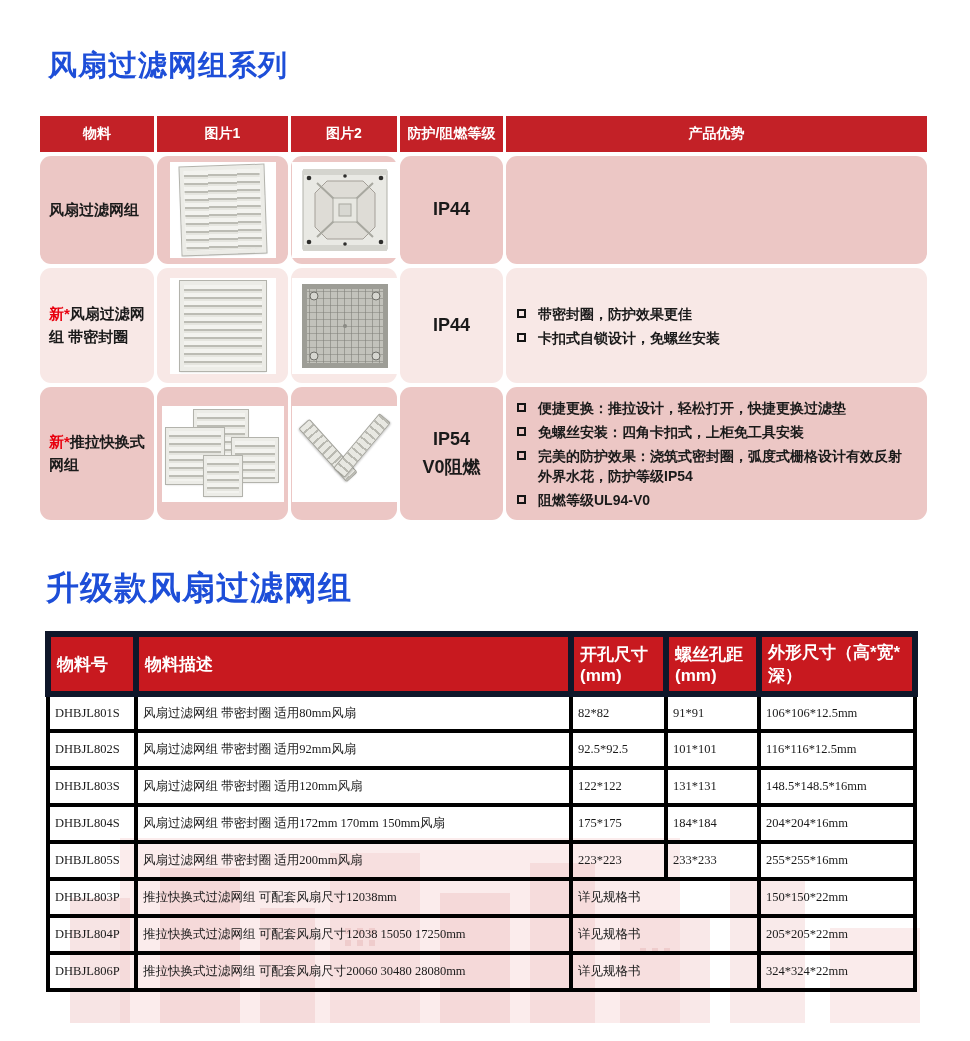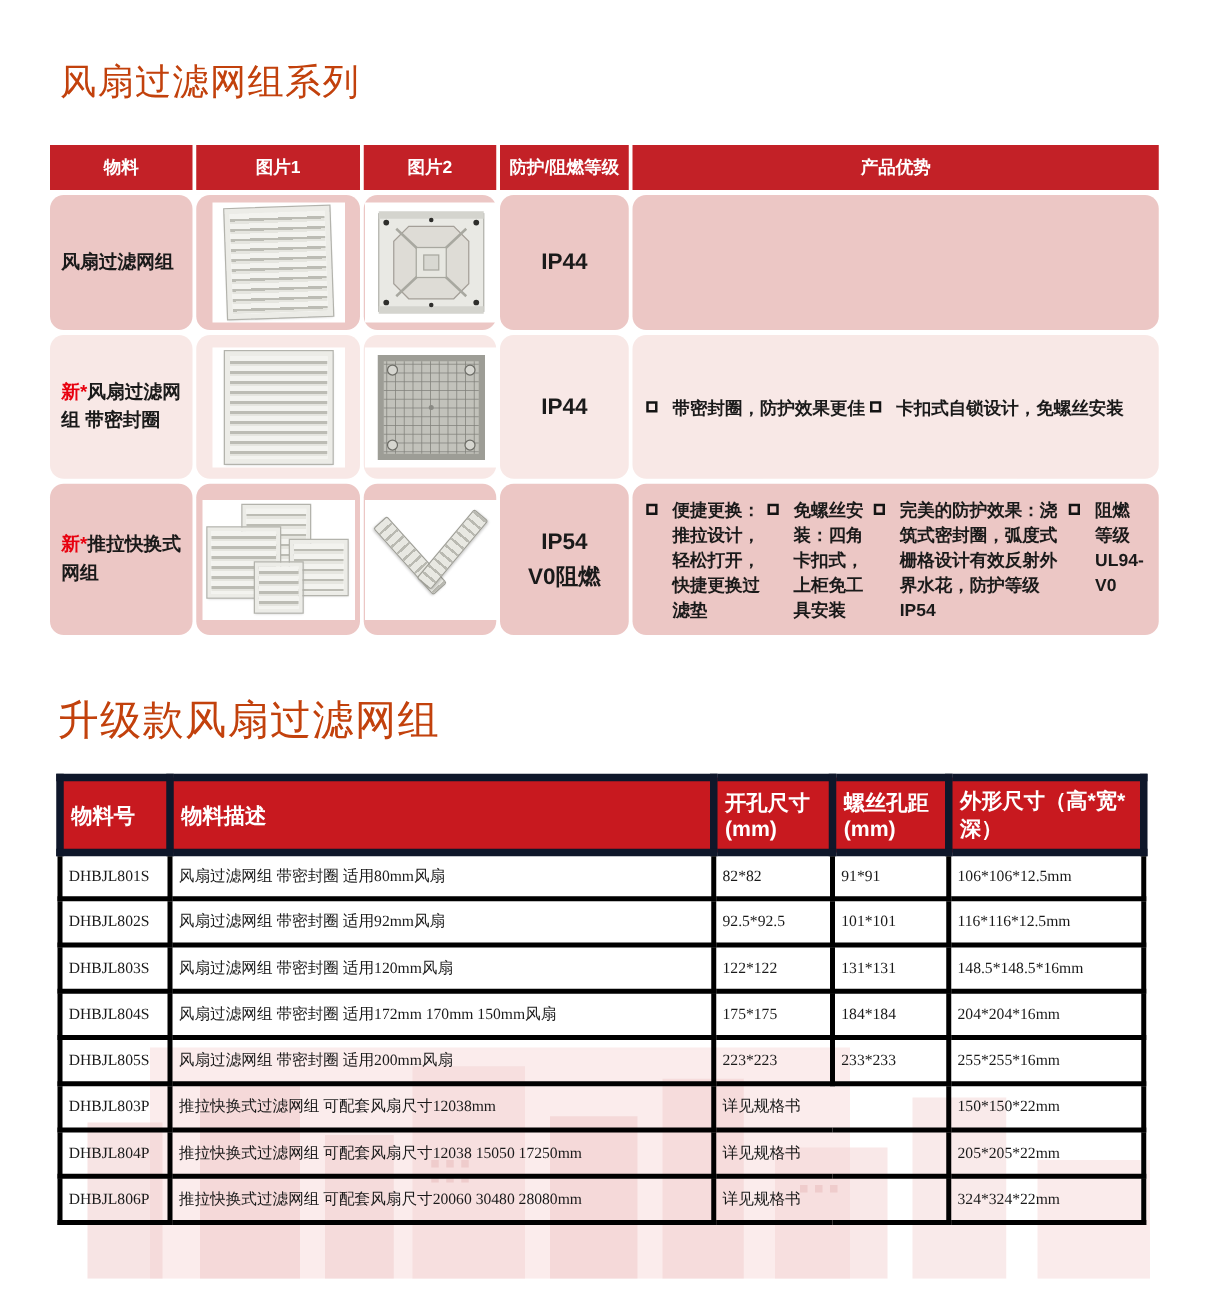--- a/index.html
+++ b/index.html
@@ -8,42 +8,42 @@
     width: 970px; height: 1041px;
     background: #ffffff;
     font-family: "Liberation Sans", "DejaVu Sans", sans-serif;
     color: #1a1a1a;
     position: relative;
     overflow: hidden;
   }
   .watermark { position:absolute; left:0; bottom:18px; width:970px; height:215px; z-index:0; pointer-events:none; }
   .content { position:relative; z-index:1; padding:44px 40px 0 40px; }
 
-  .title { color:#c2410c; font-weight:normal; margin:0; letter-spacing:1px; }
+  .title { color:#1d4ed8; font-weight:bold; margin:0; letter-spacing:1px; }
   .t1 { font-size:29px; margin:2px 0 26px 8px; }
   .t2 { font-size:33px; margin:42px 0 20px 6px; }
 
   
   table.t-series { width:893px; border-collapse:separate; border-spacing:3px 4px; table-layout:fixed; margin-left:-3px; }
   .t-series col.c1{width:114px}.t-series col.c2{width:131px}.t-series col.c3{width:106px}.t-series col.c4{width:103px}.t-series col.c5{width:auto}
   .t-series th { background:#c32127; color:#fff; font-size:14px; font-weight:bold; height:36px; text-align:center; padding:0 2px; }
   .t-series td { vertical-align:middle; background:#ecc7c5;border-radius:11px; }
   .t-series tr.light td { background:#f8e8e6; }
   .t-series tr.r0 td { height:108px; }
   .t-series tr.r1 td { height:115px; }
   .t-series tr.r2 td { height:117px; }
   .mat { font-size:15px; font-weight:bold; padding:0 4px 0 9px; line-height:1.5; }
   .new-tag { color:#e8000e; }
   .img-cell { text-align:center; }
   .photo { background:#fff; width:106px; height:96px; margin:0 auto; display:flex; align-items:center; justify-content:center; position:relative; overflow:hidden; }
   .photo.wide { width:122px; }
   .rating { text-align:center; font-size:18px; font-weight:bold; line-height:1.55; }
   .adv { padding:10px 12px 10px 11px; vertical-align:top; }
   .adv-top { vertical-align:top; }
-  .adv-list { list-style:none; margin:2px 0 0 0; padding:0; display:flex; flex-direction:row; gap:4px; }
+  .adv-list { list-style:none; margin:2px 0 0 0; padding:0; display:flex; flex-direction:column; gap:4px; }
   .adv-list li { display:flex; gap:12px; font-size:14px; font-weight:bold; line-height:1.42; }
   .bullet { flex:none; width:9px; height:9px; border:2px solid #141414; margin-top:4px; background:transparent; }
 
   
   .grille {
     background: repeating-linear-gradient(180deg,#f3f3ef 0 4px,#bcbcb4 4px 6px,#e5e5df 6px 8px);
     border:4px solid #ecece7;
     outline:1px solid #b3b3ac;
     box-shadow:0 1px 2px rgba(0,0,0,.18);
   }

